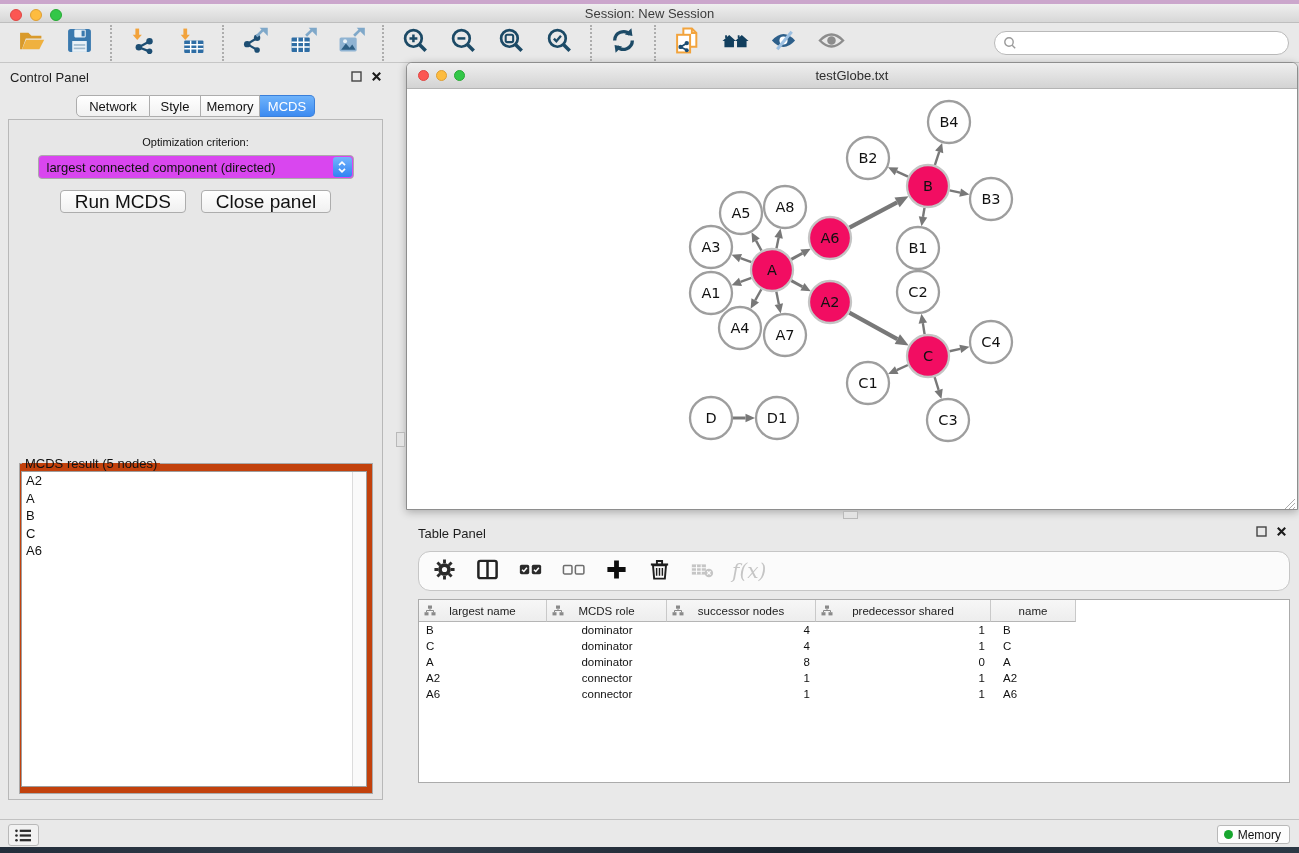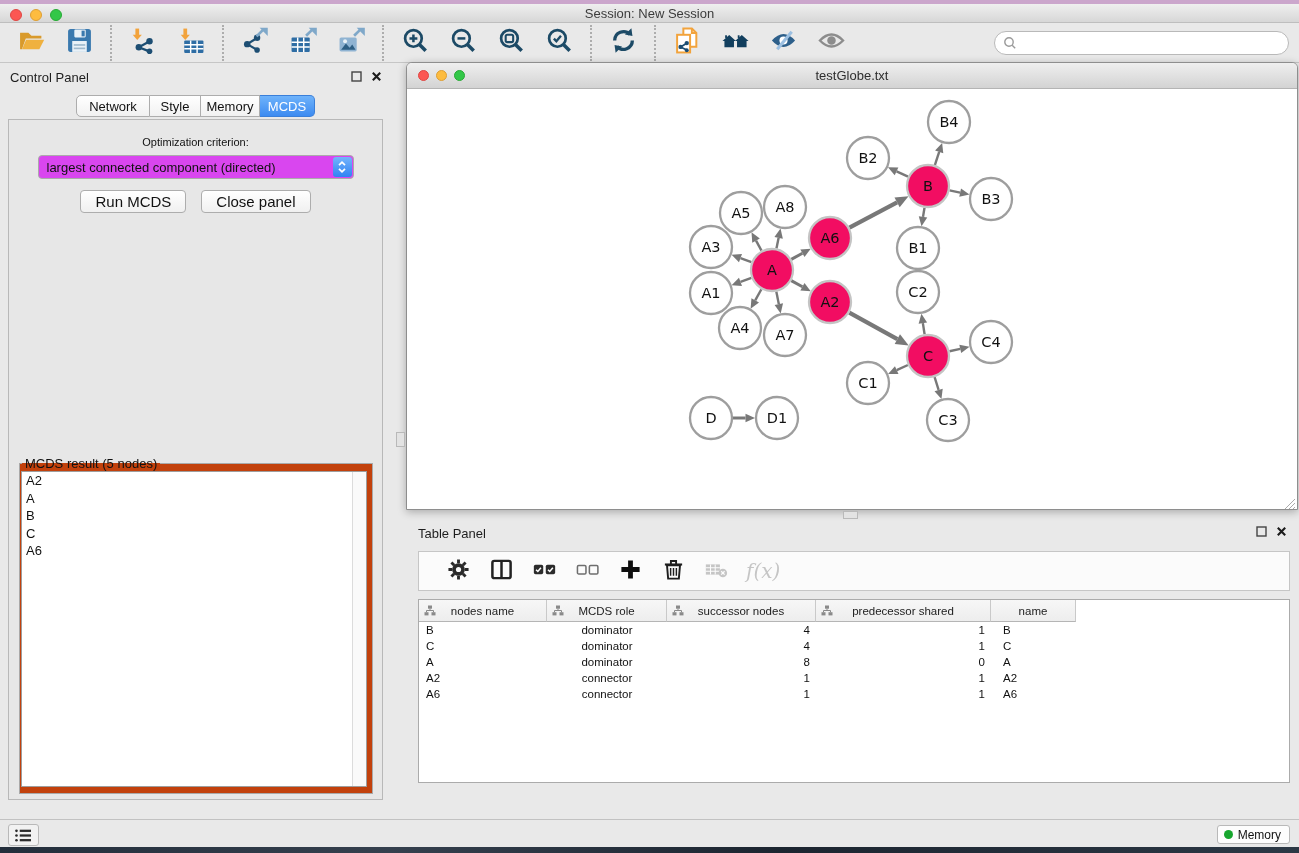--- a/index.html
+++ b/index.html
@@ -47,21 +47,21 @@
 
   .cp-content { position:absolute; left:8px; top:119px; width:375px; height:681px;
                 background:#E7E7E7; border:1px solid #B8B8B8; }
   .crit-label { text-align:center; margin-top:16px; font-size:11px; color:#111; }
   .combo { position:relative; margin:7px auto 0 auto; width:316px; height:24px; background:#d946ef;
            border:1px solid #ABABAB; border-radius:4px; font-size:13px; color:#111;
            display:flex; align-items:center; padding-left:8px; cursor:pointer; }
   .combo .stepper { position:absolute; right:1px; top:1px; width:19px; height:20px; border-radius:3px;
                     background:linear-gradient(#74B4FC,#3083F3); display:flex; align-items:center; justify-content:center; }
   .btn-row { display:flex; justify-content:center; gap:15px; margin-top:11px; }
-  .btn { height:23px; padding:0 14px; font-size:15px; color:#111; background:linear-gradient(#FFFFFF,#F0F0F0);
+  .btn { height:23px; padding:0 14px; font-size:19px; color:#111; background:linear-gradient(#FFFFFF,#F0F0F0);
          border:1px solid #ADADAD; border-radius:4px; display:flex; align-items:center; cursor:pointer; }
 
   fieldset.result { position:absolute; left:10px; top:336px; width:354px; height:338px;
                     border:1px solid #A9A9A9; background:#c2410c; }
   fieldset.result legend { font-size:13px; color:#111; margin-left:2px; padding:0 3px; }
   .result-list { position:relative; width:346px; height:316px; margin-left:1px; background:#fff;
                  border:1px solid #9E9E9E; overflow:hidden; font-size:13px; color:#111; }
   .result-list .item { padding:1px 0 1px 4px; line-height:15.5px; cursor:default; }
   .result-scroll { position:absolute; right:0; top:0; width:14px; height:100%;
                    background:#FAFAFA; border-left:1px solid #DCDCDC; }
@@ -78,22 +78,22 @@
   .nw-canvas { position:relative; width:890px; height:420px; background:#fff; overflow:hidden; }
   .grip { position:absolute; right:1px; bottom:1px; width:12px; height:12px; }
   .split-handle { position:absolute; background:#E3E3E3; border:1px solid #B9B9B9; }
   .split-v { left:396px; top:432px; width:9px; height:15px; }
   .split-hz { left:843px; top:511px; width:15px; height:8px; }
 
   
   .tp-head { position:absolute; left:406px; top:524px; width:893px; height:22px; }
   .tp-title { position:absolute; left:12px; top:2px; font-size:13px; color:#1E1E1E; }
   .tp-toolbar { position:absolute; left:418px; top:551px; width:872px; height:40px;
-                background:#FBFBFB; border:1px solid #C6C6C6; border-radius:0;
-                display:flex; align-items:center; gap:17px; padding-left:26px; }
+                background:#FBFBFB; border:1px solid #C6C6C6; border-radius:12px;
+                display:flex; align-items:center; gap:17px; padding-left:12px; }
   .tp-icon { width:26px; height:26px; display:flex; align-items:center; justify-content:center; cursor:pointer; }
   .tp-icon svg { width:23px; height:23px; }
   .tp-icon.disabled { opacity:.55; cursor:default; }
   .fx-label { font-family:"DejaVu Serif", serif; font-style:italic; font-size:20px; color:#9A9A9A; }
 
   .ttable { position:absolute; left:418px; top:599px; width:872px; height:184px;
             background:#fff; border:1px solid #ABABAB; font-size:11.5px; color:#111; }
   .thead { display:flex; height:22px; }
   .th-cell { position:relative; background:linear-gradient(#F7F7F7,#EDEDED);
              border-right:1px solid #C9C9C9; border-bottom:1px solid #B5B5B5;
@@ -522,21 +522,21 @@
     <div class="thead" id="table-head">
         <div class="th-cell" style="width: 128px;">
           <span class="tree"><svg viewBox="0 0 12 11">
               <path d="M6 3.5v2M2.5 7.2V5.5h7v1.7" stroke="#8A8A8A" fill="none"></path>
               <g fill="#8A8A8A">
                 <rect x="4" y="0.5" width="4" height="3.2"></rect>
                 <rect x="0.5" y="7.2" width="4" height="3.2"></rect>
                 <rect x="7.5" y="7.2" width="4" height="3.2"></rect>
               </g>
             </svg></span>
-          <span>nodes name</span>
+          <span>largest name</span>
         </div>
         <div class="th-cell" style="width: 120px;">
           <span class="tree"><svg viewBox="0 0 12 11">
               <path d="M6 3.5v2M2.5 7.2V5.5h7v1.7" stroke="#8A8A8A" fill="none"></path>
               <g fill="#8A8A8A">
                 <rect x="4" y="0.5" width="4" height="3.2"></rect>
                 <rect x="0.5" y="7.2" width="4" height="3.2"></rect>
                 <rect x="7.5" y="7.2" width="4" height="3.2"></rect>
               </g>
             </svg></span>

